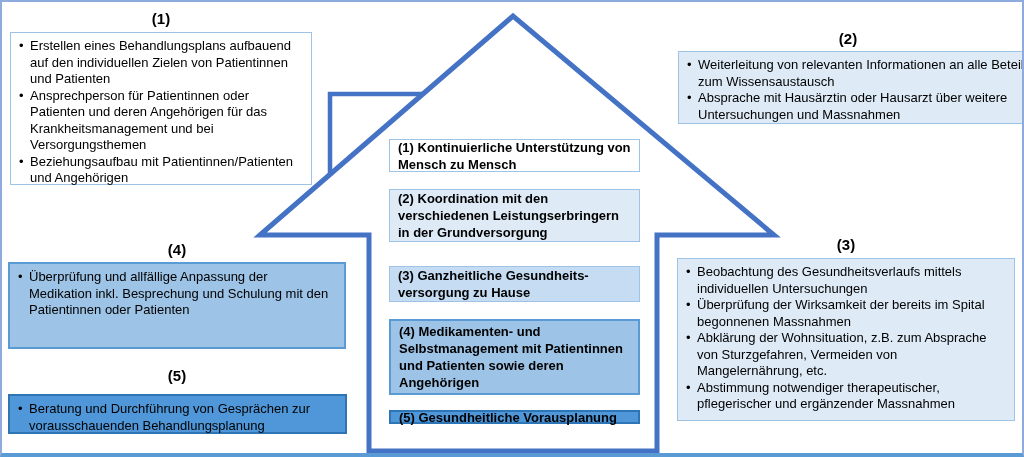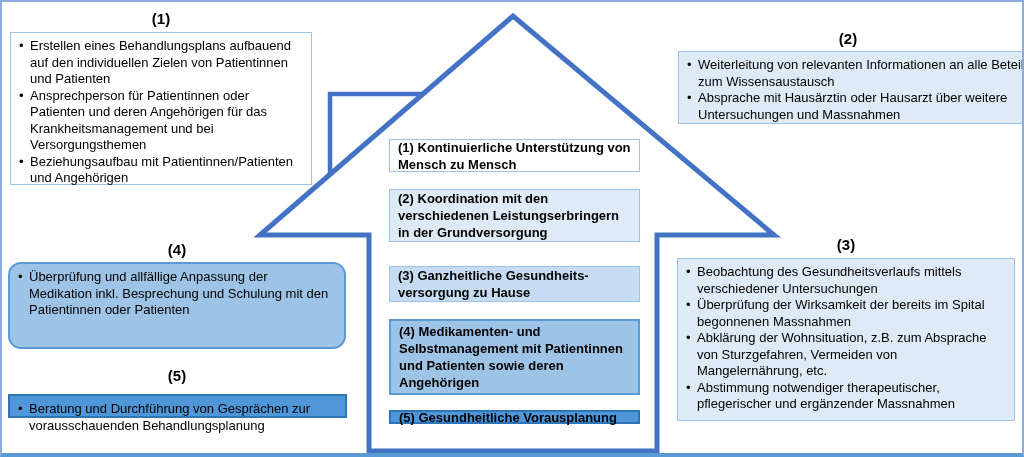--- a/index.html
+++ b/index.html
@@ -68,36 +68,36 @@
   <div class="info-box b-light" style="left:676px;top:49px;width:400px;height:73px;">
     <ul>
       <li>Weiterleitung von relevanten Informationen an alle Beteiligten zum Wissensaustausch</li>
       <li>Absprache mit Hausärztin oder Hausarzt über weitere Untersuchungen und Massnahmen</li>
     </ul>
   </div>
 
   <div class="box-label" style="left:675px;top:234px;width:338px;">(3)</div>
   <div class="info-box b-light" style="left:675px;top:256px;width:338px;height:163px;">
     <ul>
-      <li>Beobachtung des Gesundheitsverlaufs mittels verschiedener Untersuchungen</li>
+      <li>Beobachtung des Gesundheitsverlaufs mittels individuellen Untersuchungen</li>
       <li>Überprüfung der Wirksamkeit der bereits im Spital begonnenen Massnahmen</li>
       <li>Abklärung der Wohnsituation, z.B. zum Absprache von Sturzgefahren, Vermeiden von Mangelernährung, etc.</li>
       <li>Abstimmung notwendiger therapeutischer, pflegerischer und ergänzender Massnahmen</li>
     </ul>
   </div>
 
   <div class="box-label" style="left:6px;top:239px;width:338px;">(4)</div>
-  <div class="info-box b-mid" style="left:6px;top:260px;width:338px;height:87px;border-radius:13px;">
+  <div class="info-box b-mid" style="left:6px;top:260px;width:338px;height:87px;">
     <ul>
       <li>Überprüfung und allfällige Anpassung der Medikation inkl. Besprechung und Schulung mit den Patientinnen oder Patienten</li>
     </ul>
   </div>
 
   <div class="box-label" style="left:6px;top:365px;width:338px;">(5)</div>
-  <div class="info-box b-dark" style="left:6px;top:392px;width:339px;height:24px;">
+  <div class="info-box b-dark" style="left:6px;top:392px;width:339px;height:40px;">
     <ul>
       <li>Beratung und Durchführung von Gesprächen zur vorausschauenden Behandlungsplanung</li>
     </ul>
   </div>
 
   <div class="step b-white" style="top:137px;height:33px;">
     <span>(1) Kontinuierliche Unterstützung von Mensch zu Mensch</span>
   </div>
   <div class="step b-light" style="top:187px;height:53px;">
     <span>(2) Koordination mit den verschiedenen Leistungserbringern in der Grundversorgung</span>

